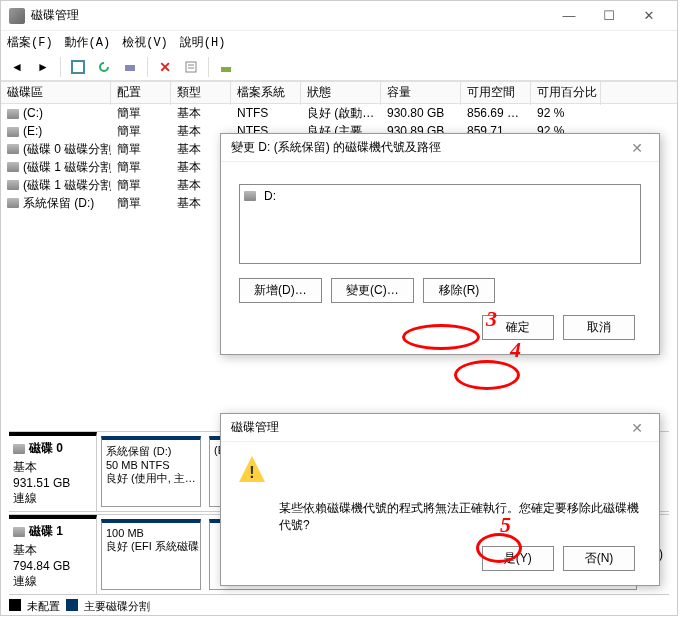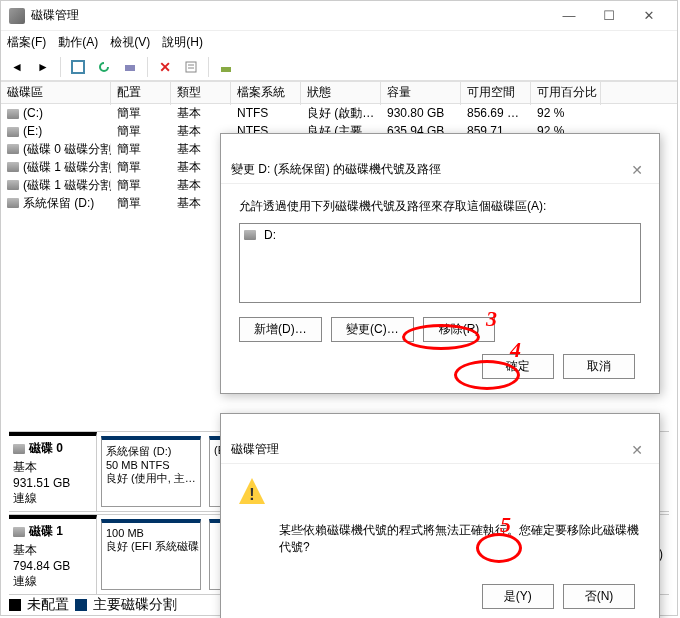--- a/index.html
+++ b/index.html
@@ -3,42 +3,42 @@
 <meta charset="utf-8">
 <style>
 * { box-sizing: border-box; margin: 0; padding: 0; }
 body { font-family: "Microsoft JhengHei", "Segoe UI", sans-serif; font-size: 12px; background: #fff; width: 680px; height: 618px; overflow: hidden; position: relative; }
 .window { border: 1px solid #ccc; width: 678px; height: 616px; position: relative; background: #fff; }
 .titlebar { height: 30px; display: flex; align-items: center; padding: 0 8px; border-bottom: 1px solid #eee; }
 .titlebar .icon { width: 16px; height: 16px; margin-right: 6px; background: linear-gradient(135deg,#999,#666); border-radius: 2px; }
 .titlebar .title { flex: 1; }
 .titlebar .wc { width: 40px; height: 28px; display: flex; align-items: center; justify-content: center; font-size: 13px; color: #555; }
 .menubar { height: 22px; display: flex; align-items: center; padding: 0 6px; gap: 12px; }
-.menubar span { cursor: default; }
+.menubar span { cursor: default; font-family: Liberation Mono, monospace; }
 .toolbar { height: 28px; display: flex; align-items: center; padding: 0 4px; gap: 2px; border-bottom: 1px solid #e0e0e0; }
 .tbtn { width: 24px; height: 22px; display: flex; align-items: center; justify-content: center; border: 1px solid transparent; }
 .tsep { width: 1px; height: 20px; background: #ddd; margin: 0 3px; }
 .table-wrap { border-top: 1px solid #e0e0e0; }
 .table-head { display: flex; background: #fafafa; border-bottom: 1px solid #e0e0e0; height: 22px; align-items: center; }
 .table-head div { border-right: 1px solid #e0e0e0; padding: 12px 6px; height: 100%; display: flex; align-items: center; overflow: hidden; white-space: nowrap; }
 .table-row { display: flex; height: 18px; align-items: center; }
 .table-row div { padding: 0 6px; overflow: hidden; white-space: nowrap; }
 .c0{width:110px}.c1{width:60px}.c2{width:60px}.c3{width:70px}.c4{width:80px}.c5{width:80px}.c6{width:70px}.c7{width:70px}
 .disk-icon { width: 12px; height: 10px; background: linear-gradient(#bbb,#888); display: inline-block; margin-right: 4px; border-radius: 1px; vertical-align: middle; }
 .bottom { position: absolute; bottom: 18px; left: 0; right: 0; }
 .disk-block { display: flex; border-top: 1px solid #ccc; border-bottom: 1px solid #ccc; margin: 2px 8px; }
 .disk-info { width: 88px; border-right: 1px solid #ccc; padding: 4px; border-top: 4px solid #000; background: #fff; }
 .disk-hatch { background: repeating-linear-gradient(135deg,#036,#036 4px,#fff 4px,#fff 8px); }
 .parts { flex: 1; display: flex; }
 .part { border: 1px solid #999; border-top: 4px solid #036; margin: 4px; padding: 4px; background: #fff; font-size: 11px; overflow: hidden; white-space: nowrap; }
-.legend { position: absolute; bottom: 1px; left: 8px; display: flex; align-items: center; gap: 6px; font-size: 14px; }
+.legend { position: absolute; bottom: 1px; left: 8px; display: flex; gap: 6px; font-size: 11px; }
 .lgsq { width: 12px; height: 12px; }
 .lgsq.un { background: #000; } .lgsq.pp { background: #036; }
 .dialog { position: absolute; background: #fff; border: 1px solid #999; box-shadow: 2px 2px 10px rgba(0,0,0,0.25); }
-.dlg-title { height: 28px; display: flex; align-items: center; padding: 0 10px; border-bottom: 1px solid #eee; margin-top: 22px; }
+.dlg-title { height: 28px; display: flex; align-items: center; padding: 0 10px; border-bottom: 1px solid #eee; }
 .dlg-title .tt { flex: 1; }
 .dlg-close { width: 24px; text-align: center; color: #888; font-size: 14px; }
 .dlg-body { padding: 14px 18px; }
 .listbox { border: 1px solid #888; height: 80px; margin: 8px 0 14px; background: #fff; padding: 4px; }
 .listitem { display: flex; align-items: center; gap: 4px; }
 .btn { border: 1px solid #888; background: #fdfdfd; padding: 3px 14px; min-width: 72px; text-align: center; display: inline-block; margin-right: 6px; }
 .btn-row { margin-top: 0; }
 .annot { position: absolute; color: #f00; font-size: 22px; font-weight: bold; font-style: italic; font-family: Georgia, serif; pointer-events: none; }
 .circ { position: absolute; border: 3px solid #f00; border-radius: 50%; pointer-events: none; }
 .warn-ico { width: 26px; height: 26px; background: #ffd040; clip-path: polygon(50% 0,100% 100%,0 100%); display: flex; align-items: flex-end; justify-content: center; font-weight: bold; color: #333; font-size: 16px; }
@@ -117,21 +117,21 @@
           <div class="c5"><span>930.80 GB</span></div>
           <div class="c6"><span>856.69 …</span></div>
           <div class="c7"><span>92 %</span></div>
         </div>
         <div class="table-row">
           <div class="c0"><span class="disk-icon"></span><span>(E:)</span></div>
           <div class="c1"><span>簡單</span></div>
           <div class="c2"><span>基本</span></div>
           <div class="c3"><span>NTFS</span></div>
           <div class="c4"><span>良好 (主要…</span></div>
-          <div class="c5"><span>635.94 GB</span></div>
+          <div class="c5"><span>930.89 GB</span></div>
           <div class="c6"><span>859.71 …</span></div>
           <div class="c7"><span>92 %</span></div>
         </div>
         <div class="table-row">
           <div class="c0"><span class="disk-icon"></span><span>(磁碟 0 磁碟分割 3)</span></div>
           <div class="c1"><span>簡單</span></div>
           <div class="c2"><span>基本</span></div>
           <div class="c3"><span></span></div>
           <div class="c4"><span>良好 (修復…</span></div>
           <div class="c5"><span>587 MB</span></div>
@@ -214,21 +214,20 @@
     <span>主要磁碟分割</span>
   </div>
 </div>
 
 <div class="dialog" style="left:220px; top:133px; width:440px;">
   <div class="dlg-title">
     <span class="tt">變更 D: (系統保留) 的磁碟機代號及路徑</span>
     <span class="dlg-close">✕</span>
   </div>
   <div class="dlg-body">
-    <div>允許透過使用下列磁碟機代號及路徑來存取這個磁碟區(A):</div>
     <div class="listbox">
       <div class="listitem">
         <span class="disk-icon"></span>
         <span>D:</span>
       </div>
     </div>
     <div class="btn-row">
       <span class="btn">新增(D)…</span>
       <span class="btn">變更(C)…</span>
       <span class="btn">移除(R)</span>
@@ -243,21 +242,21 @@
 <div class="dialog" style="left:220px; top:413px; width:440px;">
   <div class="dlg-title">
     <span class="tt">磁碟管理</span>
     <span class="dlg-close">✕</span>
   </div>
   <div class="dlg-body">
     <div style="display:flex; gap:14px; align-items:flex-start;">
       <div class="warn-ico">!</div>
       <div style="flex:1;margin-top:44px;">某些依賴磁碟機代號的程式將無法正確執行。您確定要移除此磁碟機代號?</div>
     </div>
-    <div class="btn-row" style="text-align:right; margin-top:28px;">
+    <div class="btn-row" style="text-align:right; margin-top:12px;">
       <span class="btn">是(Y)</span>
       <span class="btn">否(N)</span>
     </div>
   </div>
 </div>
 
 <div class="circ" style="left:402px; top:324px; width:78px; height:26px;"></div>
 <div class="annot" style="left:486px; top:306px;">3</div>
 <div class="circ" style="left:454px; top:360px; width:66px; height:30px;border-radius:50%/50%;"></div>
 <div class="annot" style="left:510px; top:337px;">4</div>

